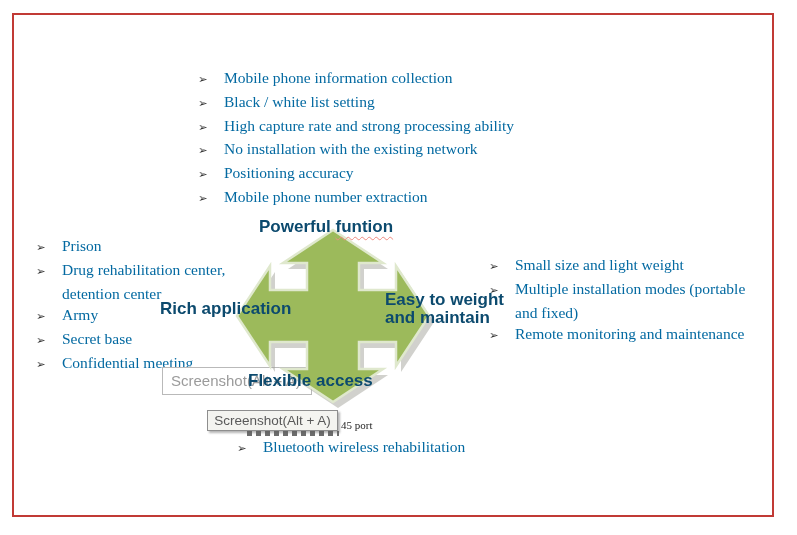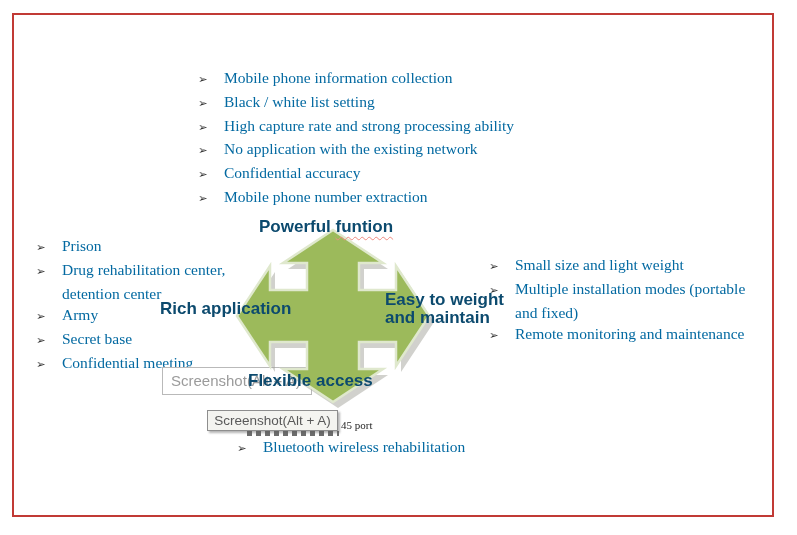--- a/index.html
+++ b/index.html
@@ -47,25 +47,25 @@
     <div class="row">
         <span class="b">➢</span>
         <span class="t">Black / white list setting</span>
       </div>
     <div class="row">
         <span class="b">➢</span>
         <span class="t">High capture rate and strong processing ability</span>
       </div>
     <div class="row">
         <span class="b">➢</span>
-        <span class="t">No application with the existing network</span>
+        <span class="t">No installation with the existing network</span>
       </div>
     <div class="row">
         <span class="b">➢</span>
-        <span class="t">Confidential accuracy</span>
+        <span class="t">Positioning accuracy</span>
       </div>
     <div class="row">
         <span class="b">➢</span>
         <span class="t">Mobile phone number extraction</span>
       </div>
   </div>
 
   <div class="list" style="left:36px;top:235px;">
     <div class="row">
         <span class="b">➢</span>

